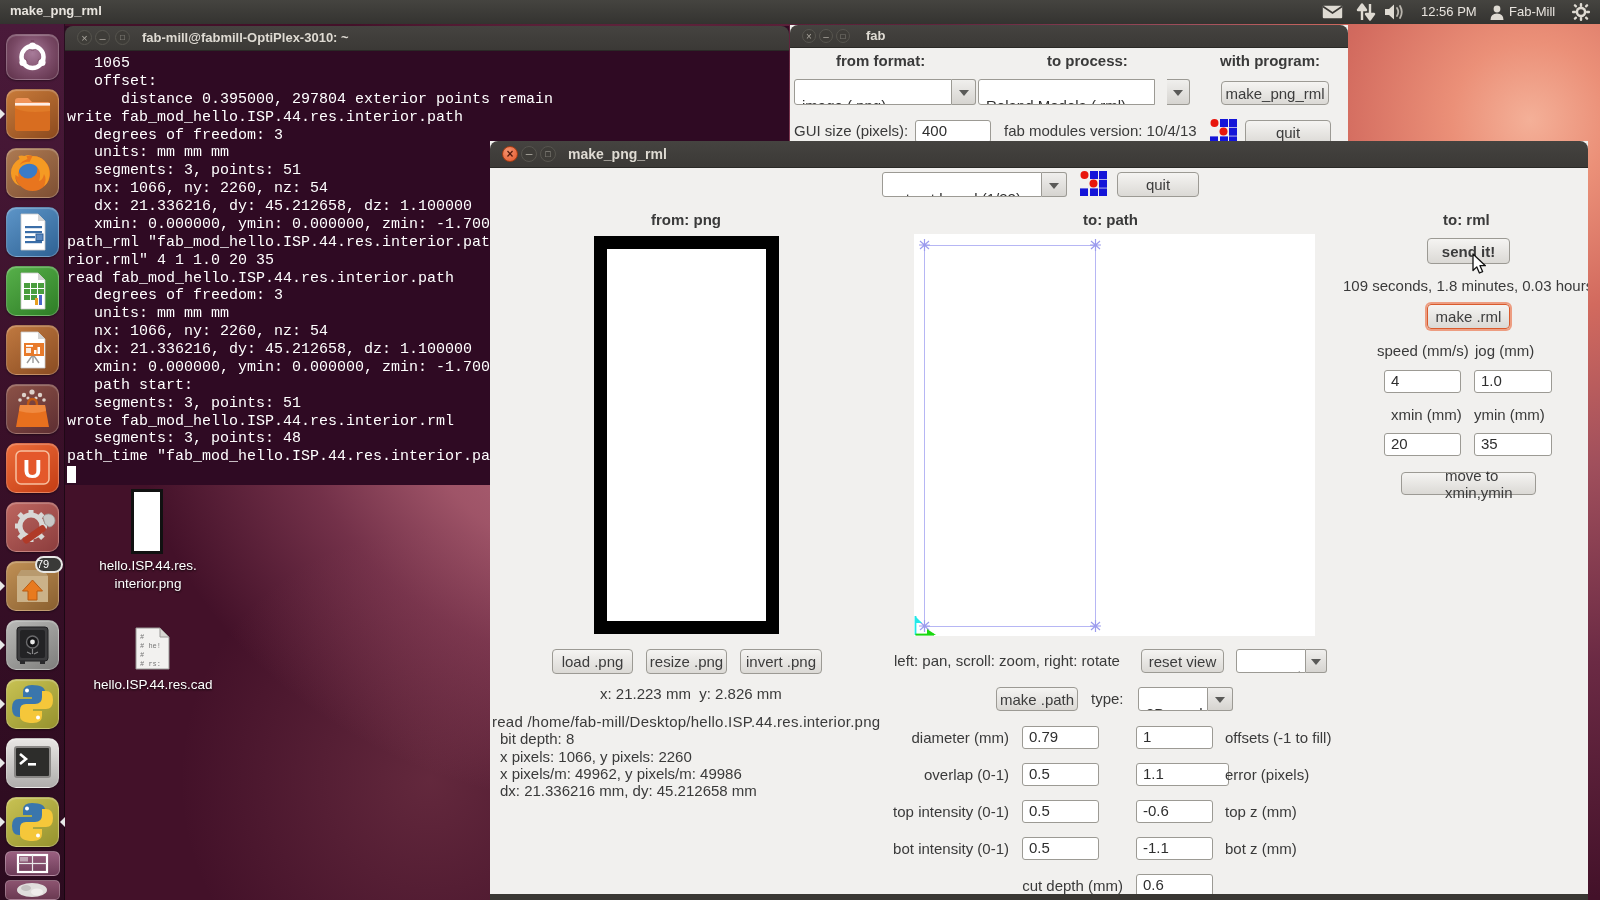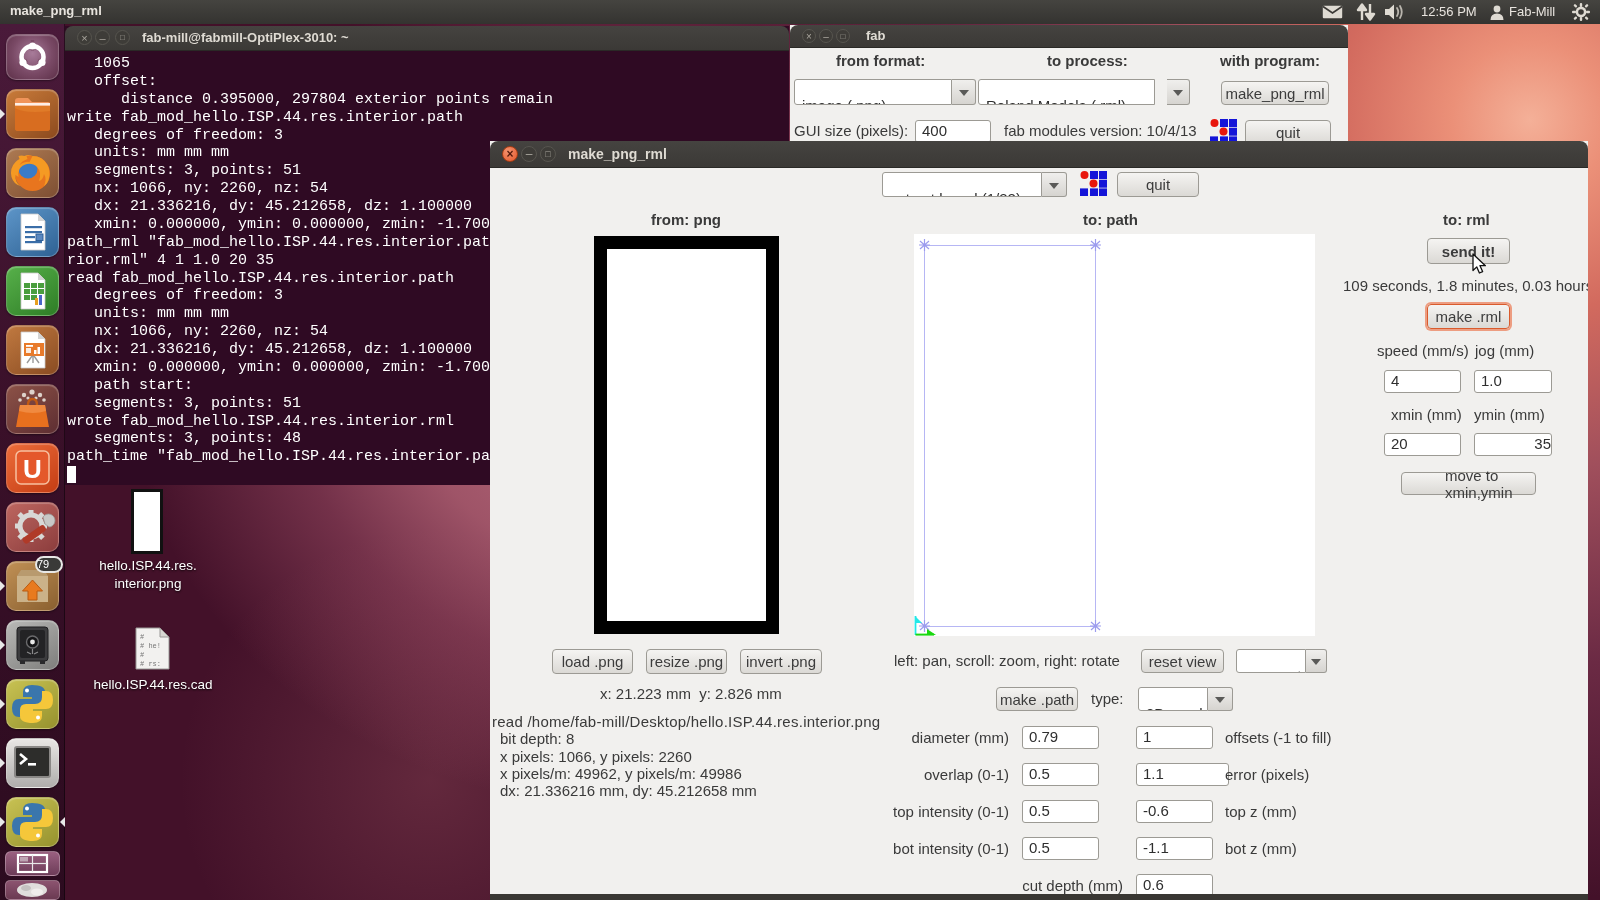--- a/index.html
+++ b/index.html
@@ -217,21 +217,21 @@
   <div class="btn" style="left:937px;top:97px;width:83px;height:26px;font-weight:bold;text-align:right;">send it!</div>
   <div class="lbl" style="left:853px;top:136px;">109 seconds, 1.8 minutes, 0.03 hours</div>
   <div class="btn" style="left:937px;top:163px;width:83px;height:25px;border:1px solid #d95b2d;box-shadow:0 0 0 2px rgba(235,112,70,0.65);">make .rml</div>
   <div class="lbl" style="left:887px;top:201px;">speed (mm/s)</div>
   <div class="lbl" style="left:985px;top:201px;">jog (mm)</div>
   <div class="inp" style="left:894px;top:229px;width:77px;height:23px;">4</div>
   <div class="inp" style="left:984px;top:229px;width:78px;height:23px;">1.0</div>
   <div class="lbl" style="left:901px;top:265px;">xmin (mm)</div>
   <div class="lbl" style="left:984px;top:265px;">ymin (mm)</div>
   <div class="inp" style="left:894px;top:292px;width:77px;height:23px;">20</div>
-  <div class="inp" style="left:984px;top:292px;width:78px;height:23px;text-align:right;">35</div>
+  <div class="inp" style="left:984px;top:292px;width:78px;height:23px;">35</div>
   <div class="btn" style="left:911px;top:331px;width:135px;height:23px;padding-left:43px;">move to xmin,ymin</div>
 
   <div class="lbl" style="left:404px;top:511px;">left: pan, scroll: zoom, right: rotate</div>
   <div class="btn" style="left:651px;top:508px;width:83px;height:24px;">reset view</div>
   <div class="cfield" style="left:746px;top:508px;width:70px;height:24px;">segments</div>
   <div class="cbtn" style="left:816px;top:508px;width:21px;height:24px;"></div>
 
   <div class="btn" style="left:506px;top:546px;width:82px;height:24px;">make .path</div>
   <div class="lbl" style="left:601px;top:549px;">type:</div>
   <div class="cfield" style="left:648px;top:546px;width:70px;height:24px;">3D rough</div>

